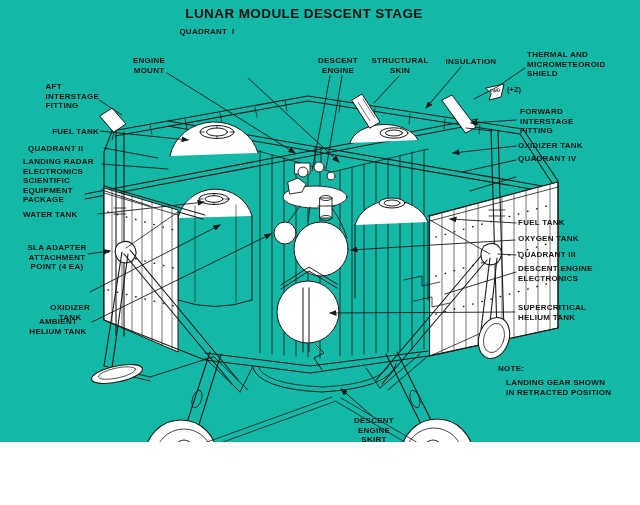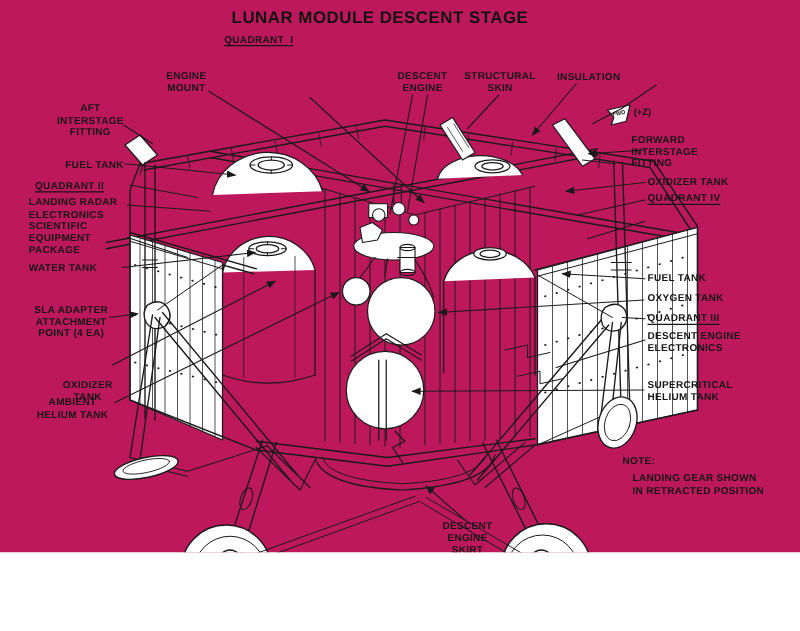--- a/index.html
+++ b/index.html
@@ -1,23 +1,23 @@
 <!DOCTYPE html>
 <html><head>
 <meta charset="utf-8">
 <style>
   html,body{margin:0;padding:0;background:#fff;}
-  .stage{position:relative;width:640px;height:442px;background:#be185d;overflow:hidden;
+  .stage{position:relative;width:640px;height:442px;background:#14b8a6;overflow:hidden;
          font-family:"Liberation Sans",sans-serif;}
   svg{position:absolute;left:0;top:0;}
   .lbl{position:absolute;font:bold 8px/9.6px "Liberation Sans",sans-serif;
        letter-spacing:.25px;white-space:pre;color:#151515;}
   .tc{transform:translateX(-50%);text-align:center;}
   .tr{transform:translateX(-100%);text-align:right;}
-  .ul{text-decoration:underline;text-underline-offset:2px;}
+  .ul{text-underline-offset:2px;}
   .title{position:absolute;font:bold 13.5px "Liberation Sans",sans-serif;
          letter-spacing:.4px;color:#111;transform:translateX(-50%);white-space:pre;}
   .axis{position:absolute;font:bold 7.5px "Liberation Sans",sans-serif;color:#151515;}
   .flagtxt{position:absolute;font:bold 4.5px "Liberation Sans",sans-serif;color:#151515;
            transform:rotate(-10deg);}
 </style>
 </head>
 <body>
 
 <div class="stage">
@@ -231,33 +231,36 @@
     <path d="M515,312 L330,313" marker-end="url(#ah)"></path>
     <path d="M372,416 L341,389" marker-end="url(#ah)"></path>
   </g>
 </svg>
 
 <div class="title" style="left:304px;top:6px">LUNAR MODULE DESCENT STAGE</div>
 
 <div class="lbl tc ul" style="left:207px;top:27px">QUADRANT  I</div>
 <div class="lbl tc" style="left:149px;top:56px">ENGINE
 MOUNT</div>
-<div class="lbl tr" style="left:99px;top:82px;text-align:center">AFT
+<div class="lbl tr" style="left:99px;top:82px;text-align:left">AFT
 INTERSTAGE
 FITTING</div>
 <div class="lbl tc" style="left:338px;top:56px">DESCENT
 ENGINE</div>
 <div class="lbl tc" style="left:400px;top:56px">STRUCTURAL
 SKIN</div>
 <div class="lbl tc" style="left:471px;top:57px">INSULATION</div>
+<div class="lbl" style="left:527px;top:50px">THERMAL AND
+MICROMETEOROID
+SHIELD</div>
 
 <div class="flagtxt" style="left:489.5px;top:88px">FWD</div>
 <div class="axis" style="left:507px;top:85px">(+Z)</div>
 
-<div class="lbl" style="left:505px;top:107px">FORWARD
+<div class="lbl" style="left:520px;top:107px">FORWARD
 INTERSTAGE
 FITTING</div>
 <div class="lbl" style="left:518px;top:141px">OXIDIZER TANK</div>
 <div class="lbl ul" style="left:518px;top:154px">QUADRANT IV</div>
 <div class="lbl" style="left:518px;top:218px">FUEL TANK</div>
 <div class="lbl" style="left:518px;top:234px">OXYGEN TANK</div>
 <div class="lbl ul" style="left:518px;top:250px">QUADRANT III</div>
 <div class="lbl" style="left:518px;top:264px">DESCENT ENGINE
 ELECTRONICS</div>
 <div class="lbl" style="left:518px;top:303px">SUPERCRITICAL

